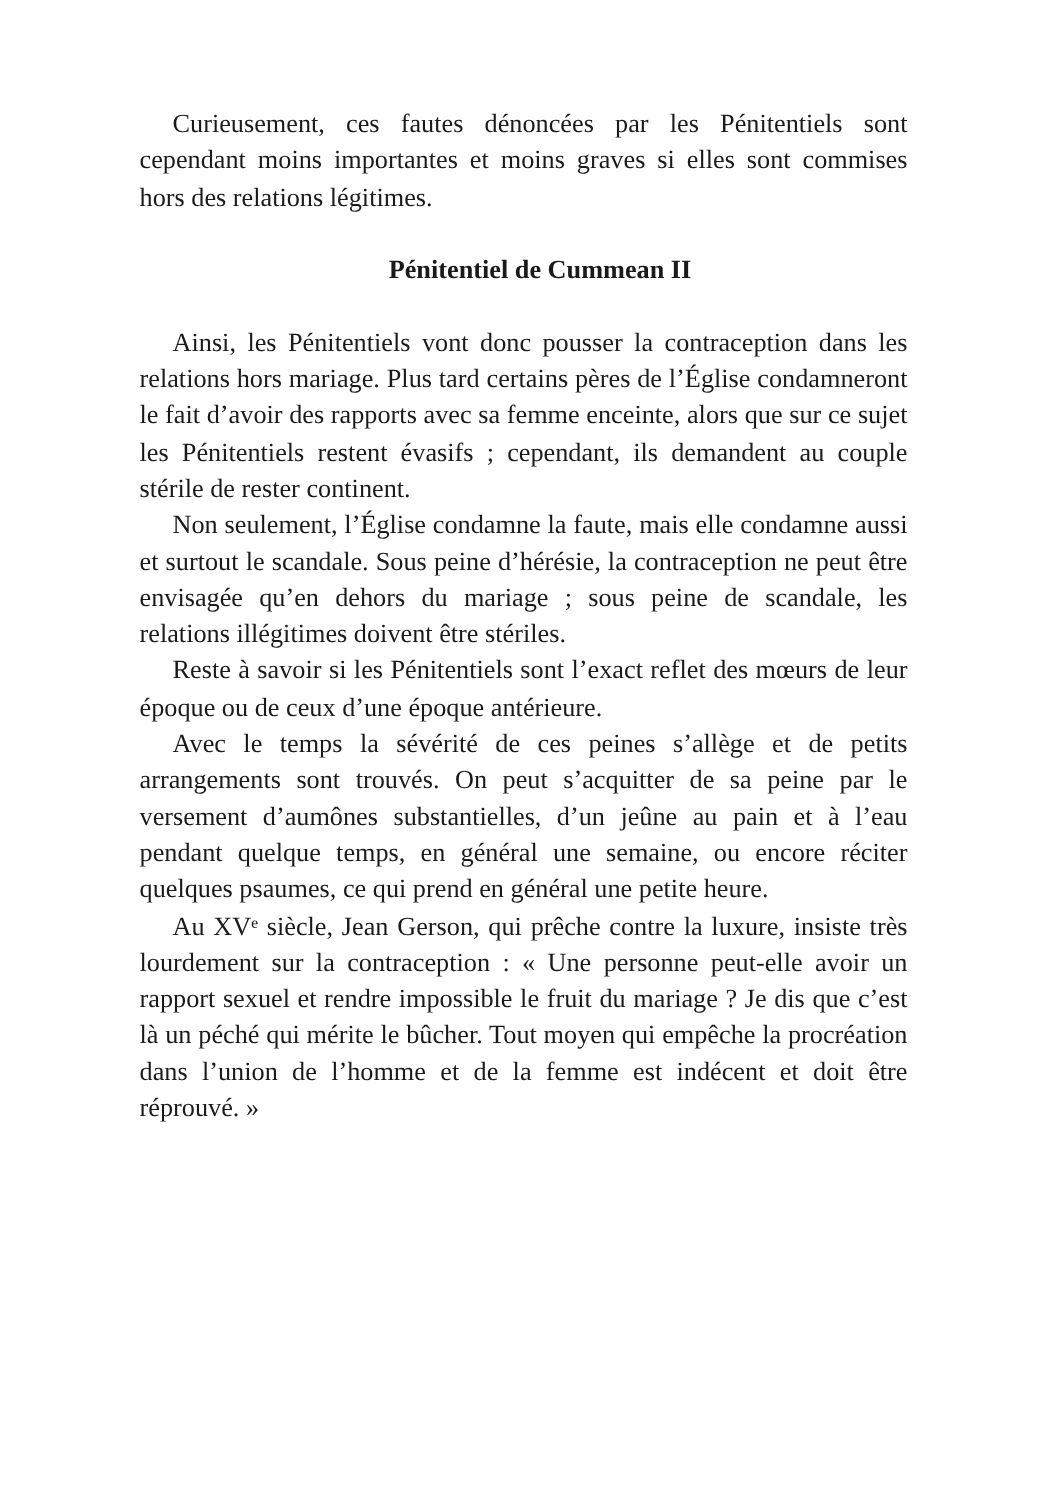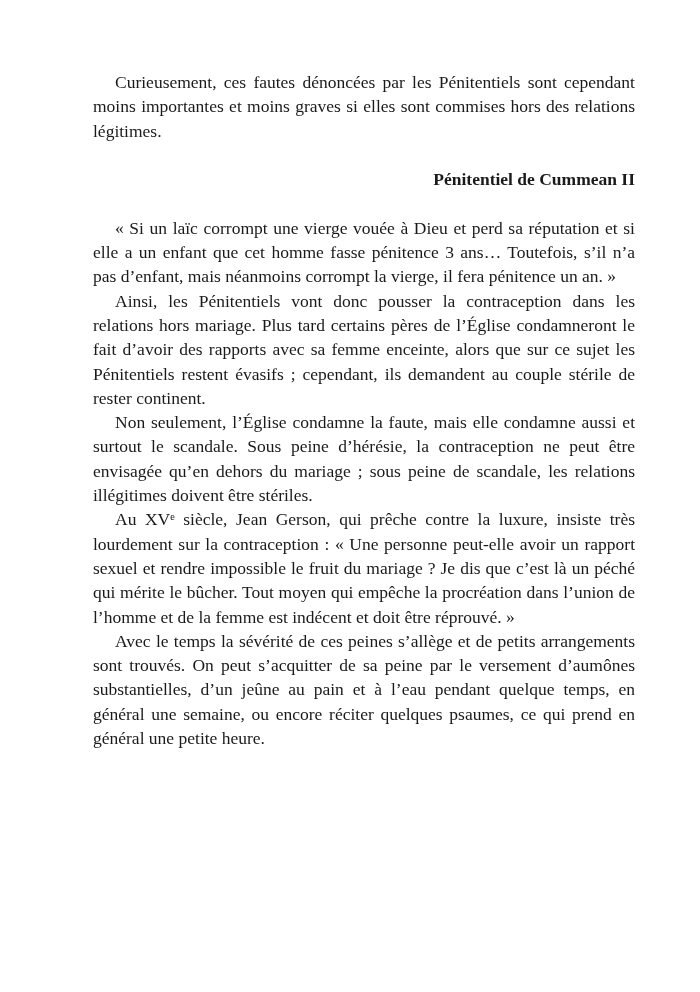--- a/index.html
+++ b/index.html
@@ -6,45 +6,45 @@
     margin: 0;
     padding: 0;
     background: #ffffff;
   }
   .page {
     position: relative;
     box-sizing: border-box;
     width: 700px;
     height: 992px;
     background: #ffffff;
-    padding: 70px 65px 0 93px;
+    padding: 70px 95px 0 93px;
     overflow: hidden;
     font-family: "Liberation Serif", "DejaVu Serif", serif;
     font-size: 17.5px;
     line-height: 24.3px;
     color: #1a1a1a;
     text-align: justify;
   }
   .page p {
     margin: 0;
     text-indent: 22px;
   }
   .page h2 {
     margin: 24.3px 0 24.3px 0;
     font-size: 17.5px;
     line-height: 24.3px;
     font-weight: bold;
     text-indent: 22px;
-    text-align: right;
+    text-align: center;
   }
 </style>
 </head>
 <body>
 
 <div class="page">
   <p>Curieusement, ces fautes dénoncées par les Pénitentiels sont cependant moins importantes et moins graves si elles sont commises hors des relations légitimes.</p>
   <h2>Pénitentiel de Cummean II</h2>
-  <p>«&nbsp;Si un laïc corrompt une vierge vouée à Dieu et perd sa réputation et si elle a un enfant que cet homme fasse pénitence 3 ans… Toutefois, s’il n’a pas d’enfant, mais néanmoins corrompt la vierge, il fera pénitence un an.&nbsp;»</p>
   <p>Ainsi, les Pénitentiels vont donc pousser la contraception dans les relations hors mariage. Plus tard certains pères de l’Église condamneront le fait d’avoir des rapports avec sa femme enceinte, alors que sur ce sujet les Pénitentiels restent évasifs&nbsp;; cependant, ils demandent au couple stérile de rester continent.</p>
   <p>Non seulement, l’Église condamne la faute, mais elle condamne aussi et surtout le scandale. Sous peine d’hérésie, la contraception ne peut être envisagée qu’en dehors du mariage&nbsp;; sous peine de scandale, les relations illégitimes doivent être stériles.</p>
+  <p>Reste à savoir si les Pénitentiels sont l’exact reflet des mœurs de leur époque ou de ceux d’une époque antérieure.</p>
+  <p>Avec le temps la sévérité de ces peines s’allège et de petits arrangements sont trouvés. On peut s’acquitter de sa peine par le versement d’aumônes substantielles, d’un jeûne au pain et à l’eau pendant quelque temps, en général une semaine, ou encore réciter quelques psaumes, ce qui prend en général une petite heure.</p>
   <p>Au XVᵉ siècle, Jean Gerson, qui prêche contre la luxure, insiste très lourdement sur la contraception&nbsp;: «&nbsp;Une personne peut-elle avoir un rapport sexuel et rendre impossible le fruit du mariage&nbsp;? Je dis que c’est là un péché qui mérite le bûcher. Tout moyen qui empêche la procréation dans l’union de l’homme et de la femme est indécent et doit être réprouvé.&nbsp;»</p>
-  <p>Avec le temps la sévérité de ces peines s’allège et de petits arrangements sont trouvés. On peut s’acquitter de sa peine par le versement d’aumônes substantielles, d’un jeûne au pain et à l’eau pendant quelque temps, en général une semaine, ou encore réciter quelques psaumes, ce qui prend en général une petite heure.</p>
 </div>
 
 </body></html>

